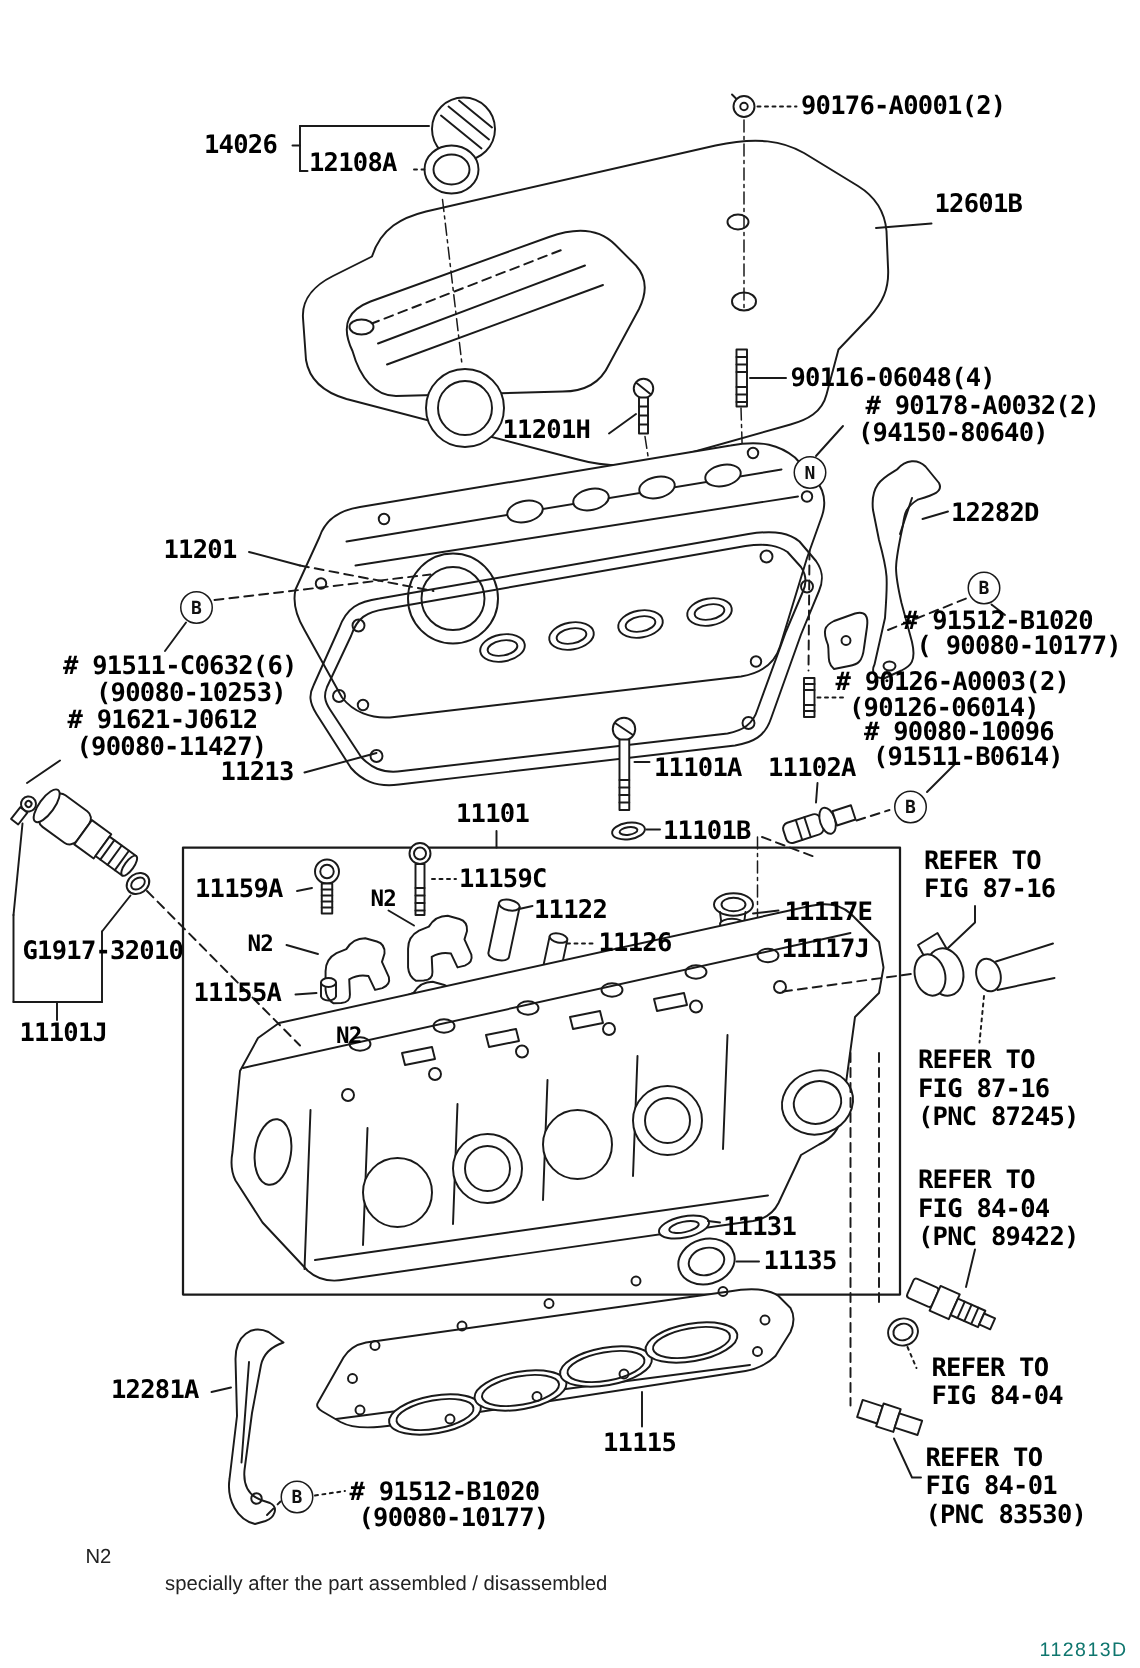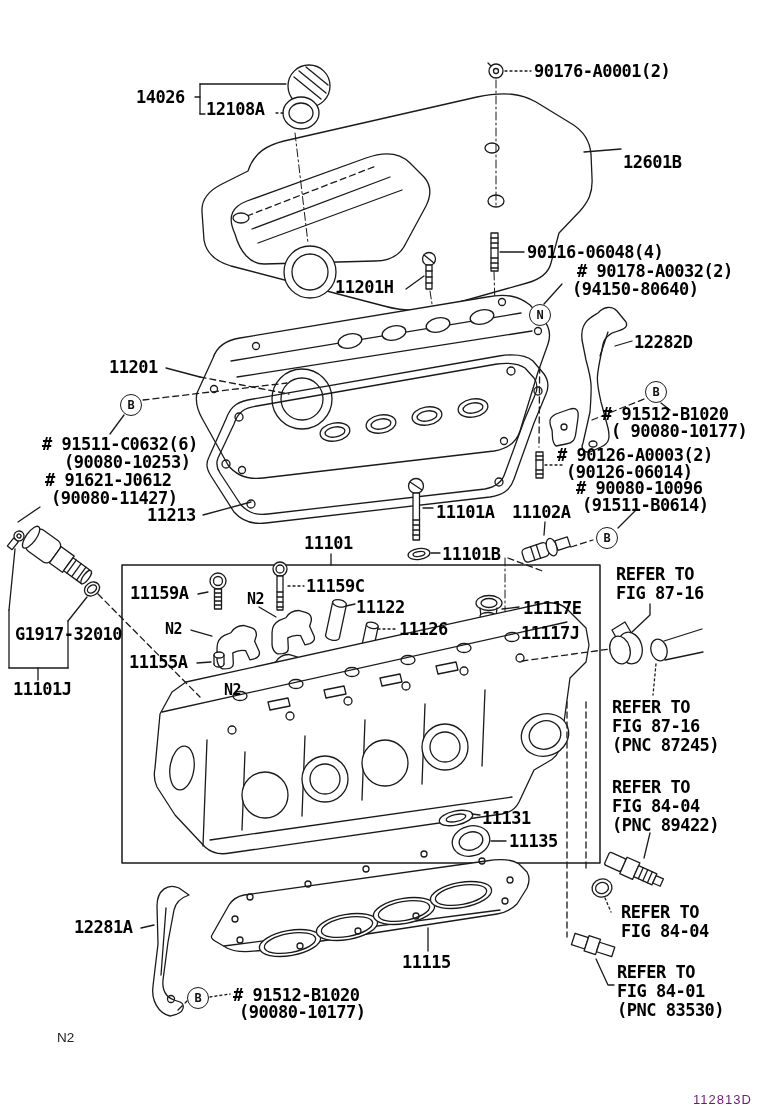--- a/index.html
+++ b/index.html
@@ -11,21 +11,21 @@
   .ln{stroke:#1a1a1a;stroke-width:1.3;fill:none;stroke-linecap:round;stroke-linejoin:round;}
   .fw{fill:#ffffff;}
   .dash{stroke-dasharray:6 4;}
   .cdash{stroke-dasharray:8 3 2 3;}
   .dot{stroke-dasharray:2 3;}
   .thin{stroke-width:1;}
   .lbl{position:absolute;white-space:pre;color:#000000;
        font:bold 17px/1 "DejaVu Sans Mono",monospace;letter-spacing:-0.5px;}
   .sm{font-size:15px;}
   .note{font:13.5px/1.35 "Liberation Sans",sans-serif;letter-spacing:0;color:#222;font-weight:normal;}
-  .code{font:13px "Liberation Sans",sans-serif;letter-spacing:1px;color:#701a75;font-weight:normal;}
+  .code{font:13px "Liberation Sans",sans-serif;letter-spacing:1px;color:#0f766e;font-weight:normal;}
   .marker{position:absolute;width:22px;height:22px;border:1.6px solid #1a1a1a;border-radius:50%;
           background:#fff;display:flex;align-items:center;justify-content:center;
           font:bold 12px "DejaVu Sans Mono",monospace;color:#111;box-sizing:border-box;}
 </style>
 </head>
 <body>
 
 <div class="stage">
 
 <svg class="art" width="760" height="1112" viewBox="0 0 760 1112">
@@ -401,21 +401,21 @@
     <line x1="68" y1="621" x2="68" y2="668"></line>
     <line x1="9" y1="668" x2="68" y2="668"></line>
     <line x1="38" y1="668" x2="38" y2="680"></line>
     <line class="dash" x1="98" y1="594" x2="200" y2="697"></line>
   </g>
 </svg>
 
   <div class="lbl" style="left:136px;top:89px">14026</div>
   <div class="lbl" style="left:206px;top:101px">12108A</div>
   <div class="lbl" style="left:534px;top:63px">90176-A0001(2)</div>
-  <div class="lbl" style="left:623px;top:154px">12601B</div>
+  <div class="lbl" style="left:623px;top:128px">12601B</div>
   <div class="lbl" style="left:527px;top:244px">90116-06048(4)</div>
   <div class="lbl" style="left:577px;top:263px"># 90178-A0032(2)</div>
   <div class="lbl" style="left:572px;top:281px">(94150-80640)</div>
   <div class="lbl" style="left:335px;top:279px">11201H</div>
   <div class="lbl" style="left:634px;top:334px">12282D</div>
   <div class="lbl" style="left:109px;top:359px">11201</div>
   <div class="lbl" style="left:42px;top:436px"># 91511-C0632(6)</div>
   <div class="lbl" style="left:64px;top:454px">(90080-10253)</div>
   <div class="lbl" style="left:45px;top:472px"># 91621-J0612</div>
   <div class="lbl" style="left:51px;top:490px">(90080-11427)</div>
@@ -464,14 +464,15 @@
   <div class="lbl" style="left:15px;top:626px">G1917-32010</div>
   <div class="lbl" style="left:13px;top:681px">11101J</div>
 
   <div class="marker" style="left:120px;top:394px">B</div>
   <div class="marker" style="left:645px;top:381px">B</div>
   <div class="marker" style="left:596px;top:527px">B</div>
   <div class="marker" style="left:187px;top:987px">B</div>
   <div class="marker" style="left:529px;top:304px">N</div>
 
   <div class="lbl note" style="left:57px;top:1029px">N2</div>
+  <div class="lbl note" style="left:110px;top:1047px">specially after the part assembled / disassembled</div>
   <div class="lbl code" style="left:693px;top:1092px">112813D</div>
 </div>
 
 </body></html>

